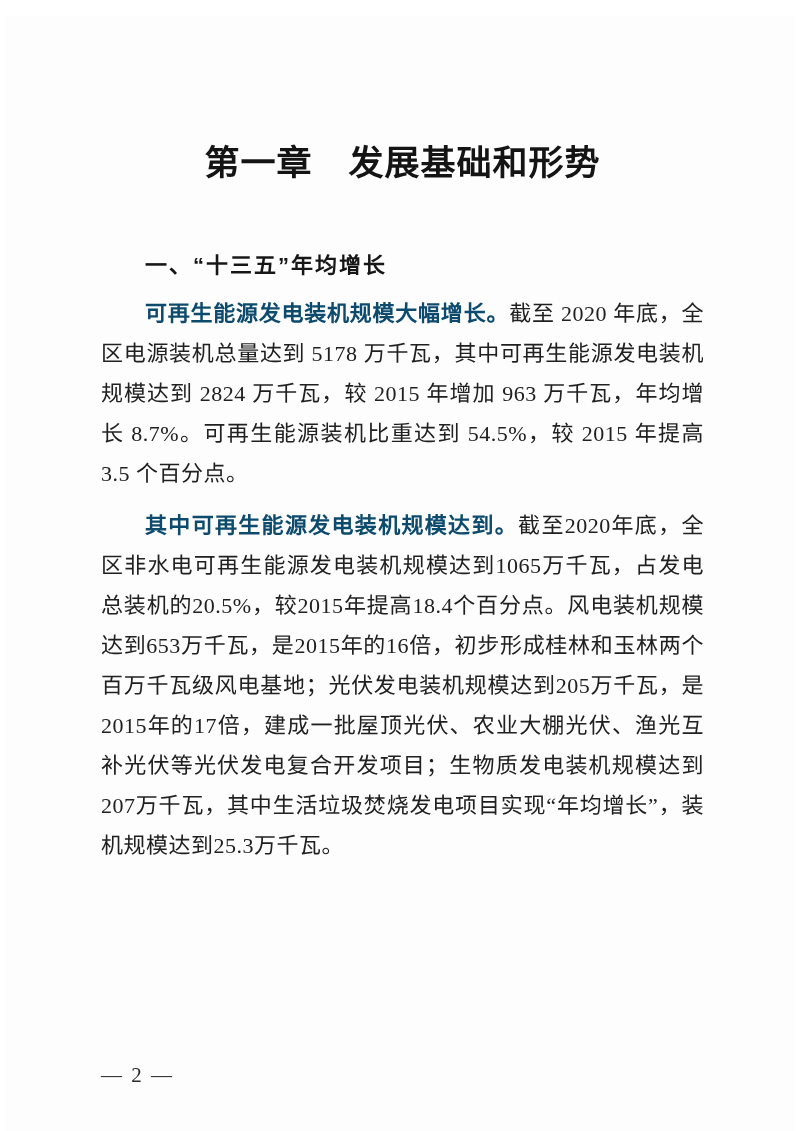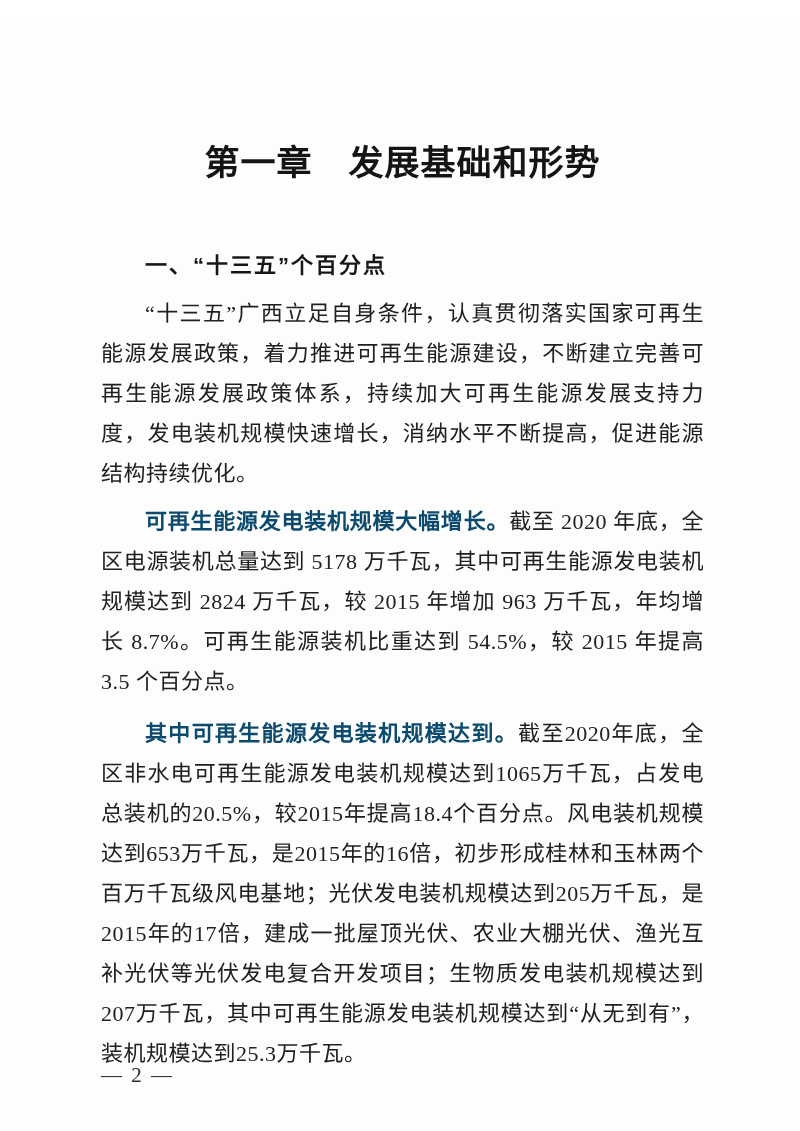--- a/index.html
+++ b/index.html
@@ -83,25 +83,24 @@
   }
 </style>
 </head>
 <body>
 
 <div class="page">
   <div class="content">
 
     <h1 class="doc-title">第一章　发展基础和形势</h1>
 
-    <h2 class="section-heading">一、“十三五”个百分点</h2>
+    <h2 class="section-heading">一、“十三五”年均增长</h2>
 
-    <p class="para">“十三五”广西立足自身条件，认真贯彻落实国家可再生能源发展政策，着力推进可再生能源建设，不断建立完善可再生能源发展政策体系，持续加大可再生能源发展支持力度，发电装机规模快速增长，消纳水平不断提高，促进能源结构持续优化。</p>
 
 
     <p class="para"><strong class="lead">可再生能源发电装机规模大幅增长。</strong><span>截至 2020 年底，全区电源装机总量达到 5178 万千瓦，其中可再生能源发电装机规模达到 2824 万千瓦，较 2015 年增加 963 万千瓦，年均增长 8.7%。可再生能源装机比重达到 54.5%，较 2015 年提高 3.5 个百分点。</span></p>
 
-    <p class="para spaced"><strong class="lead">其中可再生能源发电装机规模达到。</strong><span>截至2020年底，全区非水电可再生能源发电装机规模达到1065万千瓦，占发电总装机的20.5%，较2015年提高18.4个百分点。风电装机规模达到653万千瓦，是2015年的16倍，初步形成桂林和玉林两个百万千瓦级风电基地；光伏发电装机规模达到205万千瓦，是2015年的17倍，建成一批屋顶光伏、农业大棚光伏、渔光互补光伏等光伏发电复合开发项目；生物质发电装机规模达到207万千瓦，其中可再生能源发电装机规模达到“从无到有”，装机规模达到25.3万千瓦。</span></p>
+    <p class="para spaced"><strong class="lead">其中可再生能源发电装机规模达到。</strong><span>截至2020年底，全区非水电可再生能源发电装机规模达到1065万千瓦，占发电总装机的20.5%，较2015年提高18.4个百分点。风电装机规模达到653万千瓦，是2015年的16倍，初步形成桂林和玉林两个百万千瓦级风电基地；光伏发电装机规模达到205万千瓦，是2015年的17倍，建成一批屋顶光伏、农业大棚光伏、渔光互补光伏等光伏发电复合开发项目；生物质发电装机规模达到207万千瓦，其中生活垃圾焚烧发电项目实现“年均增长”，装机规模达到25.3万千瓦。</span></p>
 
   </div>
 
   <div class="page-number">— 2 —</div>
 </div>
 
 </body></html>

